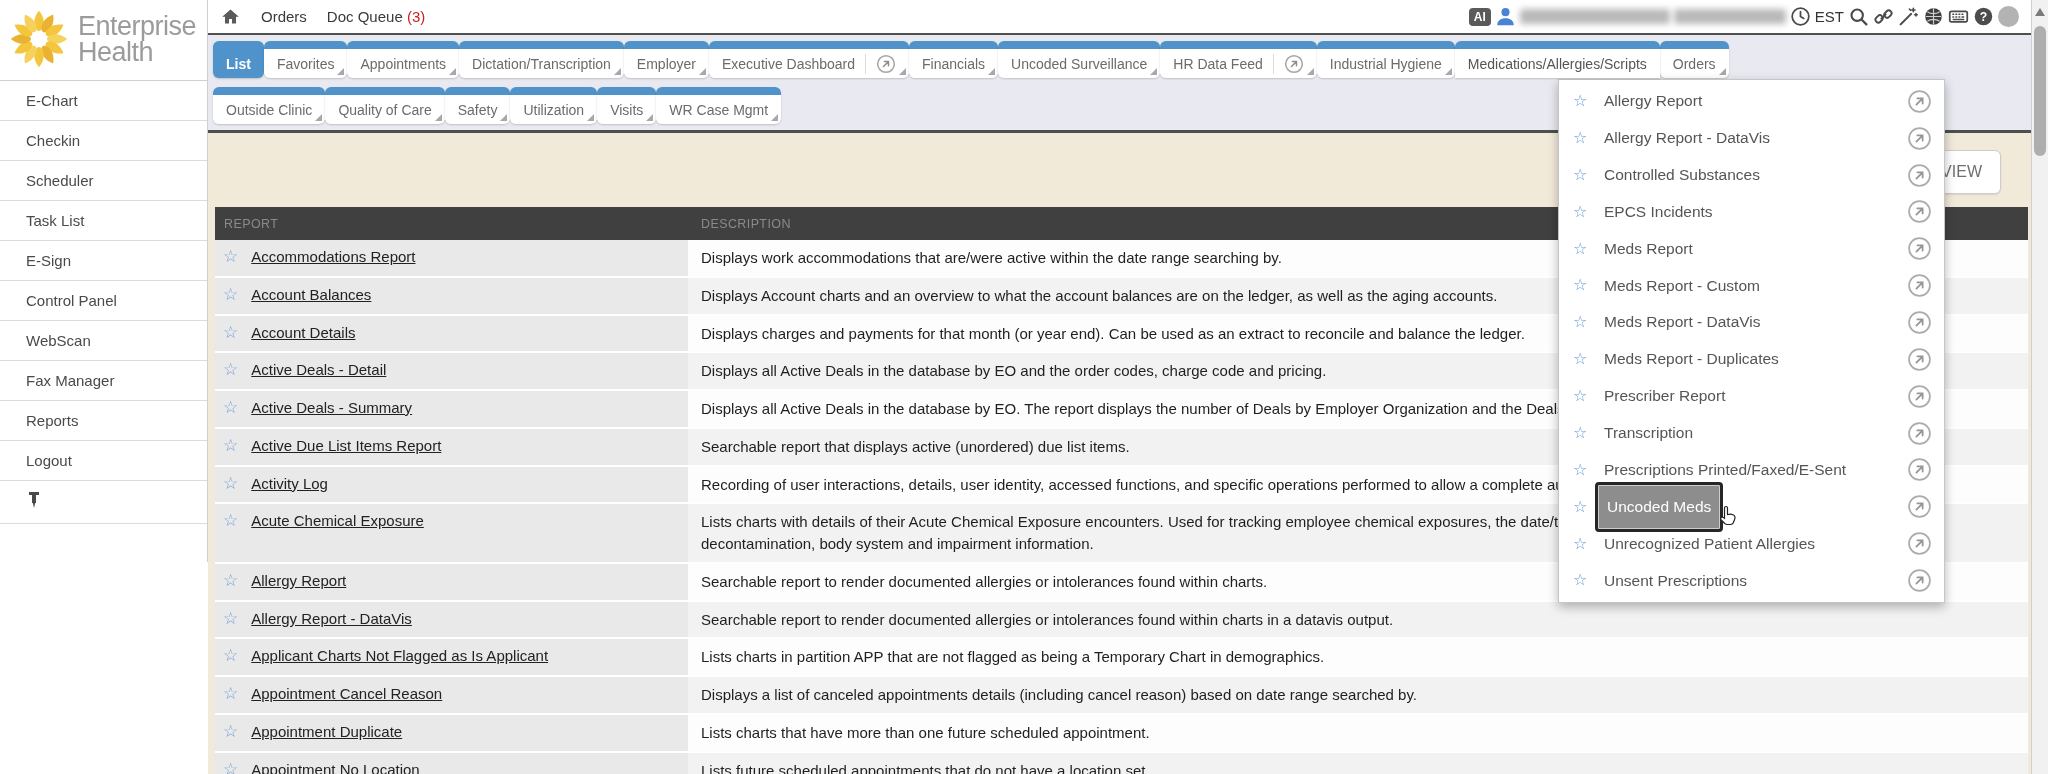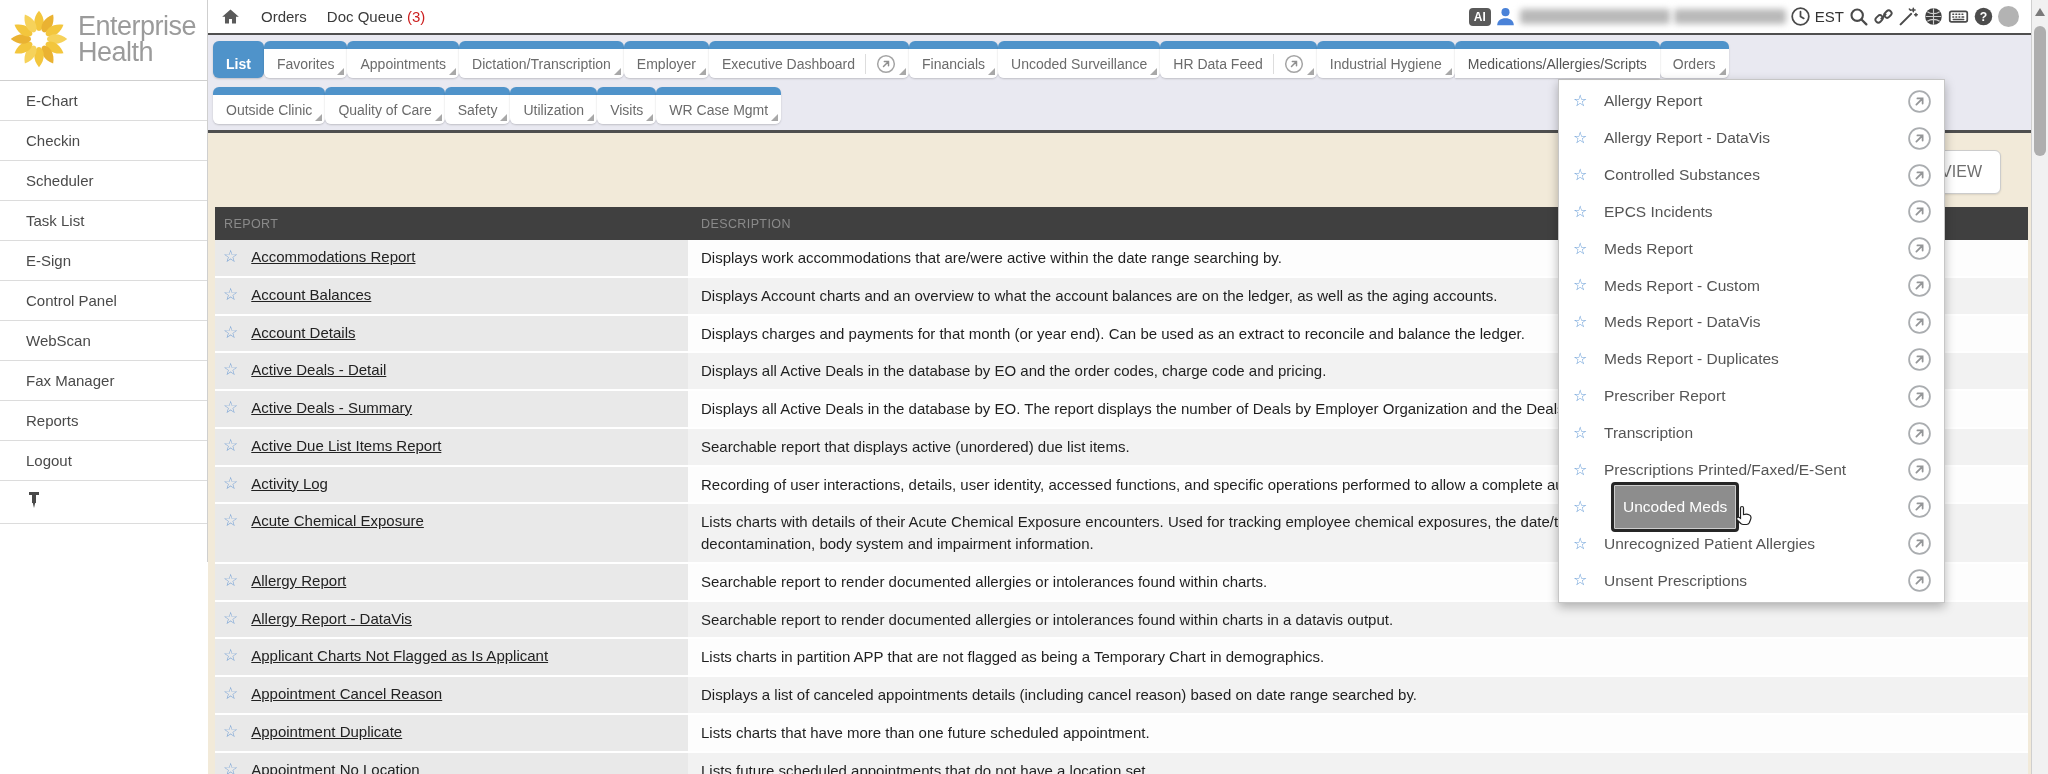--- a/index.html
+++ b/index.html
@@ -51,21 +51,21 @@
   .rlink{font-size:15px;color:#222;text-decoration:underline;padding-top:1px;cursor:pointer}
   .td-desc{flex:1;border-bottom:2px solid #fff;padding:7px 64px 7px 13px;font-size:15px;color:#1f1f1f;line-height:1.45}
   .trow:nth-child(odd) .td-desc{background:#fdfdfd}
   .trow:nth-child(even) .td-desc{background:#f2f2f2}
   
   #dropdown{position:absolute;left:1558px;top:79px;width:387px;height:524px;background:#fff;border:1px solid #c6c6c6;
     box-shadow:0 4px 10px rgba(0,0,0,.28);z-index:60;display:flex;flex-direction:column;justify-content:space-evenly;padding:3px 0}
   .ditem{display:flex;align-items:center;padding:0 12px 0 14px;height:37px;cursor:pointer}
   .ditem .star{font-size:16px;color:#6b9fd8;width:22px}
   .dlabel{margin-left:9px;font-size:15.5px;color:#555;white-space:nowrap}
-  .dlabel--hl{background:#8d8d8d;color:#fff;border:3px solid #262626;border-radius:4px;padding:13px 9px;margin-left:16px;
+  .dlabel--hl{background:#8d8d8d;color:#fff;border:3px solid #262626;border-radius:4px;padding:13px 9px;margin-left:0;
     box-shadow:inset 0 0 0 1px #cdcdcd}
   .go{margin-left:auto;width:25px;height:25px;cursor:pointer}
   .cursor-hand{width:20px;height:22px;margin-left:-4px;margin-top:18px;display:none}
   .cursor-hand.show{display:block}
   
   #scrollbar{position:absolute;right:0;top:0;width:17px;height:774px;background:#f1f1f1;border-left:1px solid #cfcfcf;z-index:70}
   .sb-arrow{position:absolute;top:8px;left:3px;width:0;height:0;border-left:5px solid transparent;border-right:5px solid transparent;border-bottom:8px solid #7a7a7a;cursor:pointer}
   .sb-thumb{position:absolute;top:26px;left:2px;width:12px;height:130px;background:#aeaeae;border-radius:7px;cursor:pointer}
 </style>
 </head>

